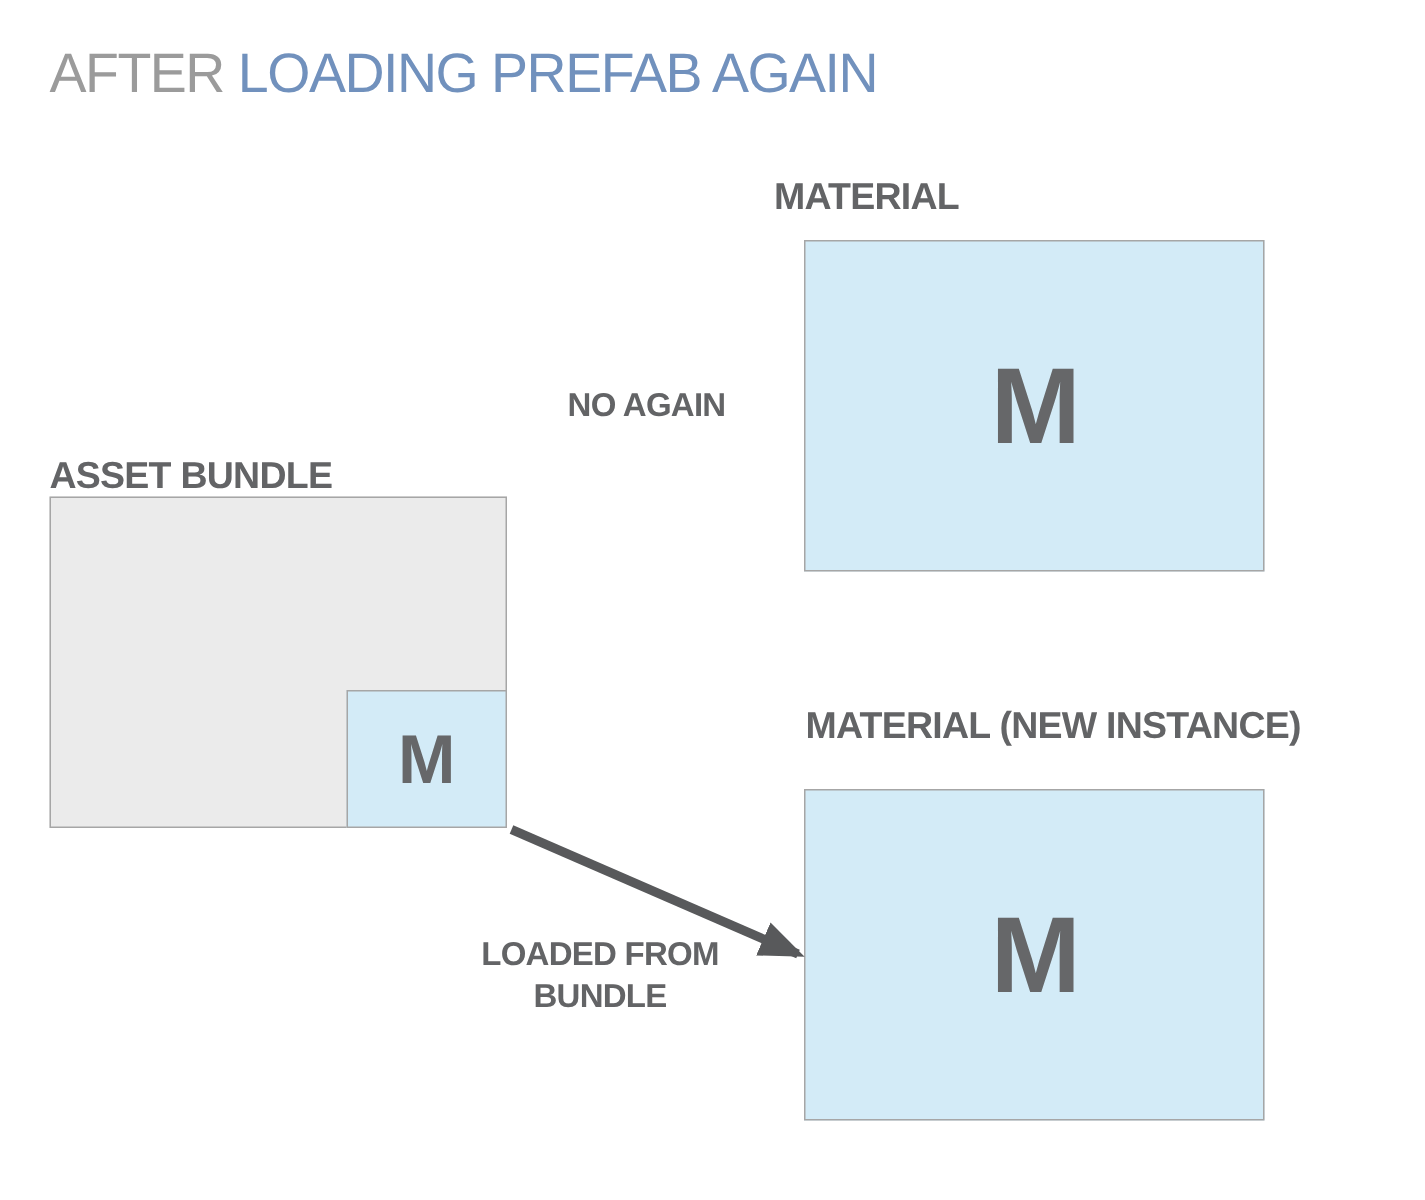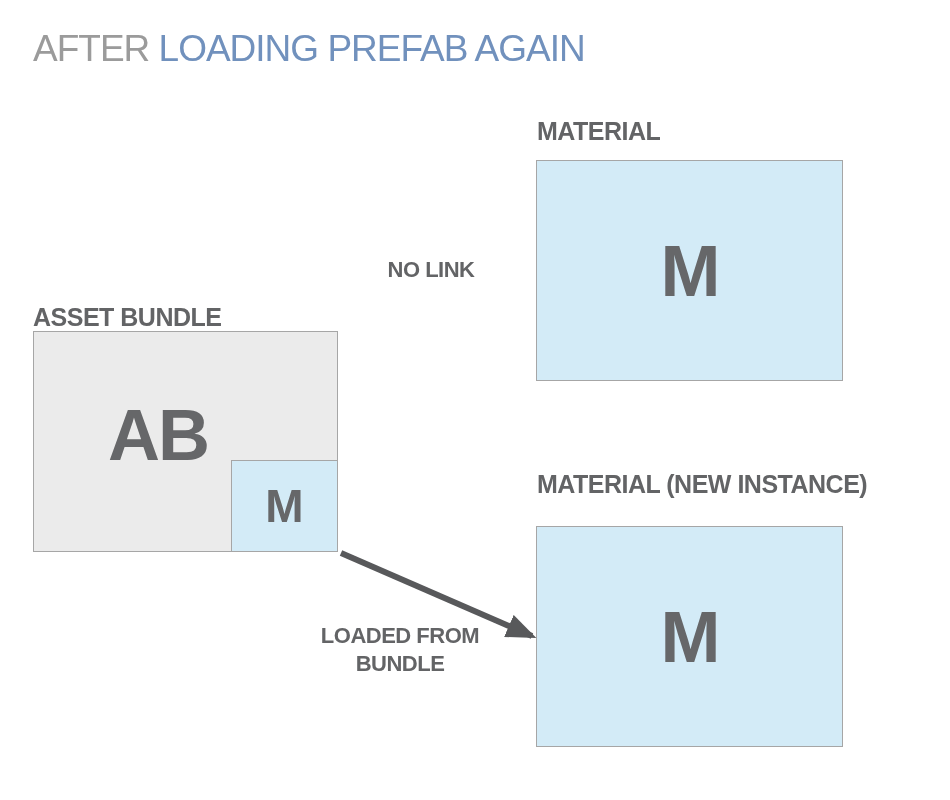--- a/index.html
+++ b/index.html
@@ -25,21 +25,21 @@
 
   
   .section-label {
     position: absolute;
     font-size: 25px;
     font-weight: bold;
     letter-spacing: -0.5px;
     color: var(--label, #636466);
     white-space: nowrap;
   }
-  .label-material-top  { left: 537px; top: 117px; }
+  .label-material-top  { left: 516px; top: 117px; }
   .label-asset-bundle  { left: 33px;  top: 288px; margin-top: 15px; }
   .label-material-new  { left: 537px; top: 470px; }
 
   
   .box {
     position: absolute;
     border: 1px solid var(--box-border, #a6a6a6);
     display: flex;
     align-items: center;
     justify-content: center;
@@ -106,25 +106,24 @@
 </head>
 <body>
 
 <h1 class="page-title"><span class="muted">AFTER</span><span>&nbsp;</span><span class="accent">LOADING PREFAB AGAIN</span></h1>
 
 <div class="section-label label-material-top">MATERIAL</div>
 <div class="box box-blue box-material-top">
   <span class="big-letter">M</span>
 </div>
 
-<div class="annotation no-link-text">NO LINK</div>
+<div class="annotation no-link-text">NO AGAIN</div>
 
 <div class="section-label label-asset-bundle">ASSET BUNDLE</div>
 <div class="box box-gray box-asset-bundle">
-  <span class="big-letter ab-letter">AB</span>
   <div class="box-material-embedded">
     <span class="small-letter">M</span>
   </div>
 </div>
 
 <div class="section-label label-material-new">MATERIAL (NEW INSTANCE)</div>
 <div class="box box-blue box-material-new">
   <span class="big-letter">M</span>
 </div>
 

